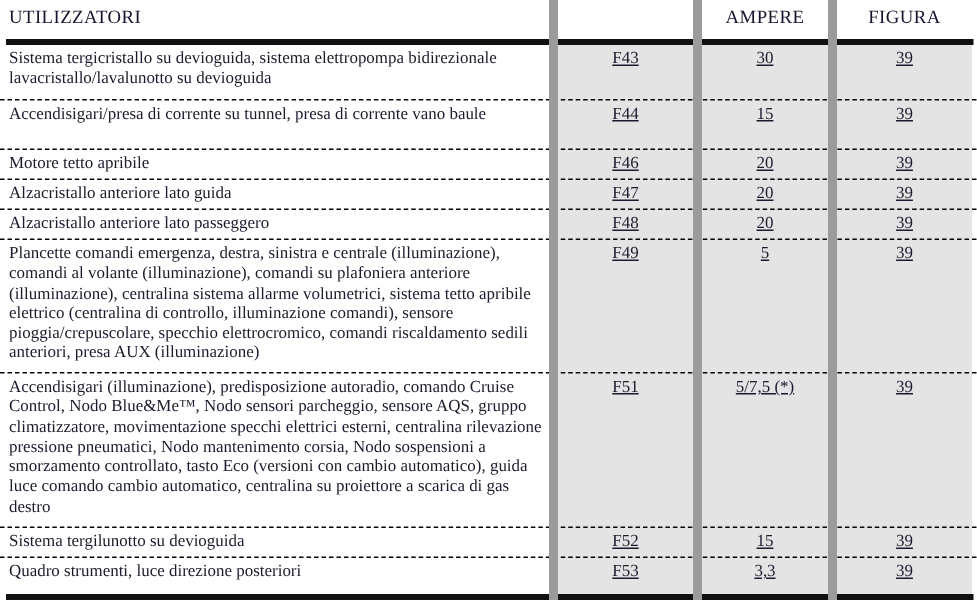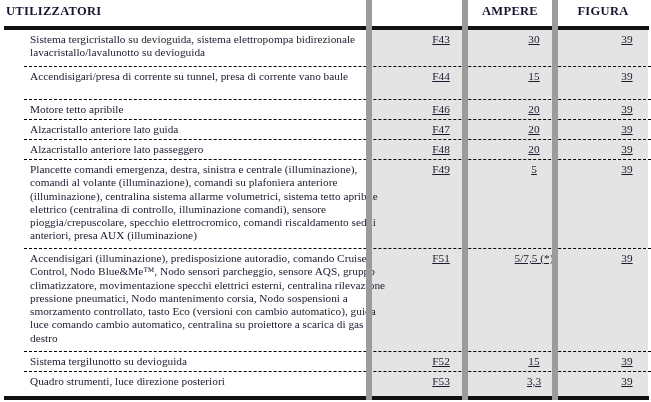--- a/index.html
+++ b/index.html
@@ -23,21 +23,21 @@
   }
 
   
   .thead {
     position: relative;
     height: 28px;
   }
   .thead .hcell {
     position: absolute;
     top: 4px;
-    font-weight: bold;
+    font-weight: normal;
     font-size: 12.5px;
     letter-spacing: 0.3px;
     color: #151530;
     white-space: nowrap;
   }
   .hcell-users   { left: 6px;  text-align: left; }
   .hcell-fuse    { left: 372px; width: 90px; text-align: right; margin-top: 22px; }
   .hcell-amp     { left: 468px; width: 84px; text-align: center; }
   .hcell-fig     { left: 558px; width: 90px; text-align: center; }
 
@@ -84,21 +84,20 @@
   .colbg-3 { left: 558px; width: 90px; }
 
   
   .tbody {
     position: absolute;
     left: 0;
     right: 0;
     top: 30px;
     bottom: 6px;
     z-index: 2;
-    padding-left: 24px;
   }
   .row {
     position: relative;
     display: block;
     box-sizing: border-box;
   }
   .row + .row {
     border-top: 1.5px dashed #000000;
   }
 

